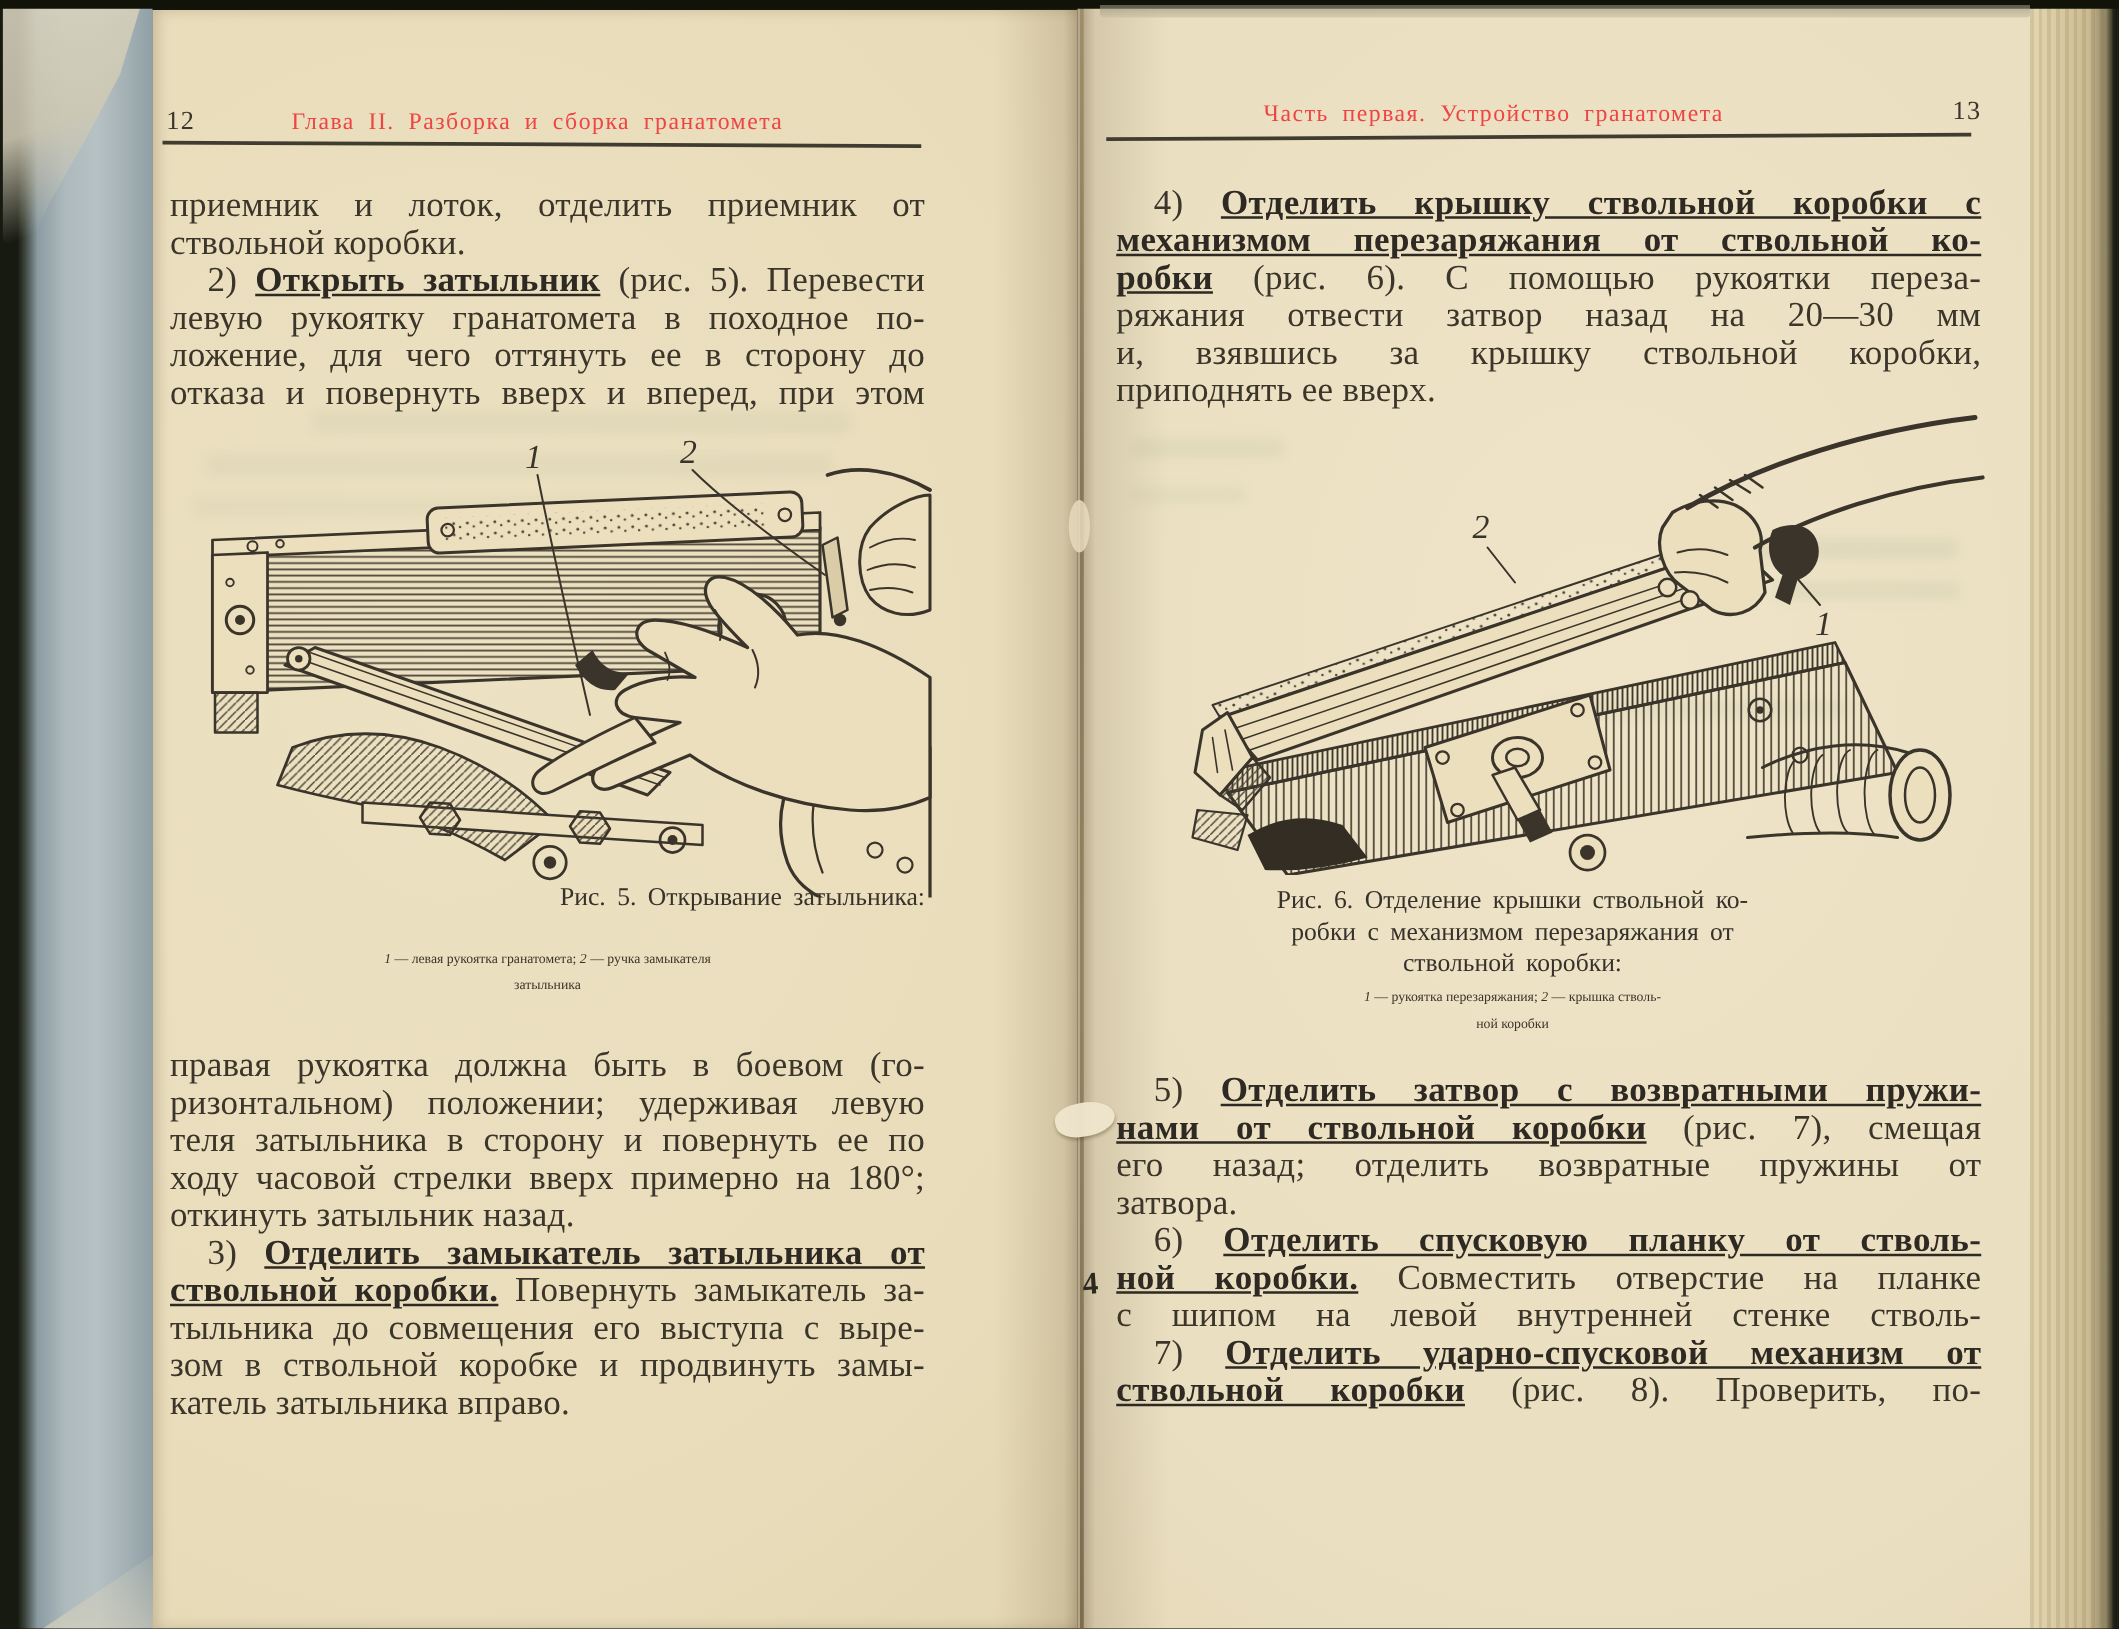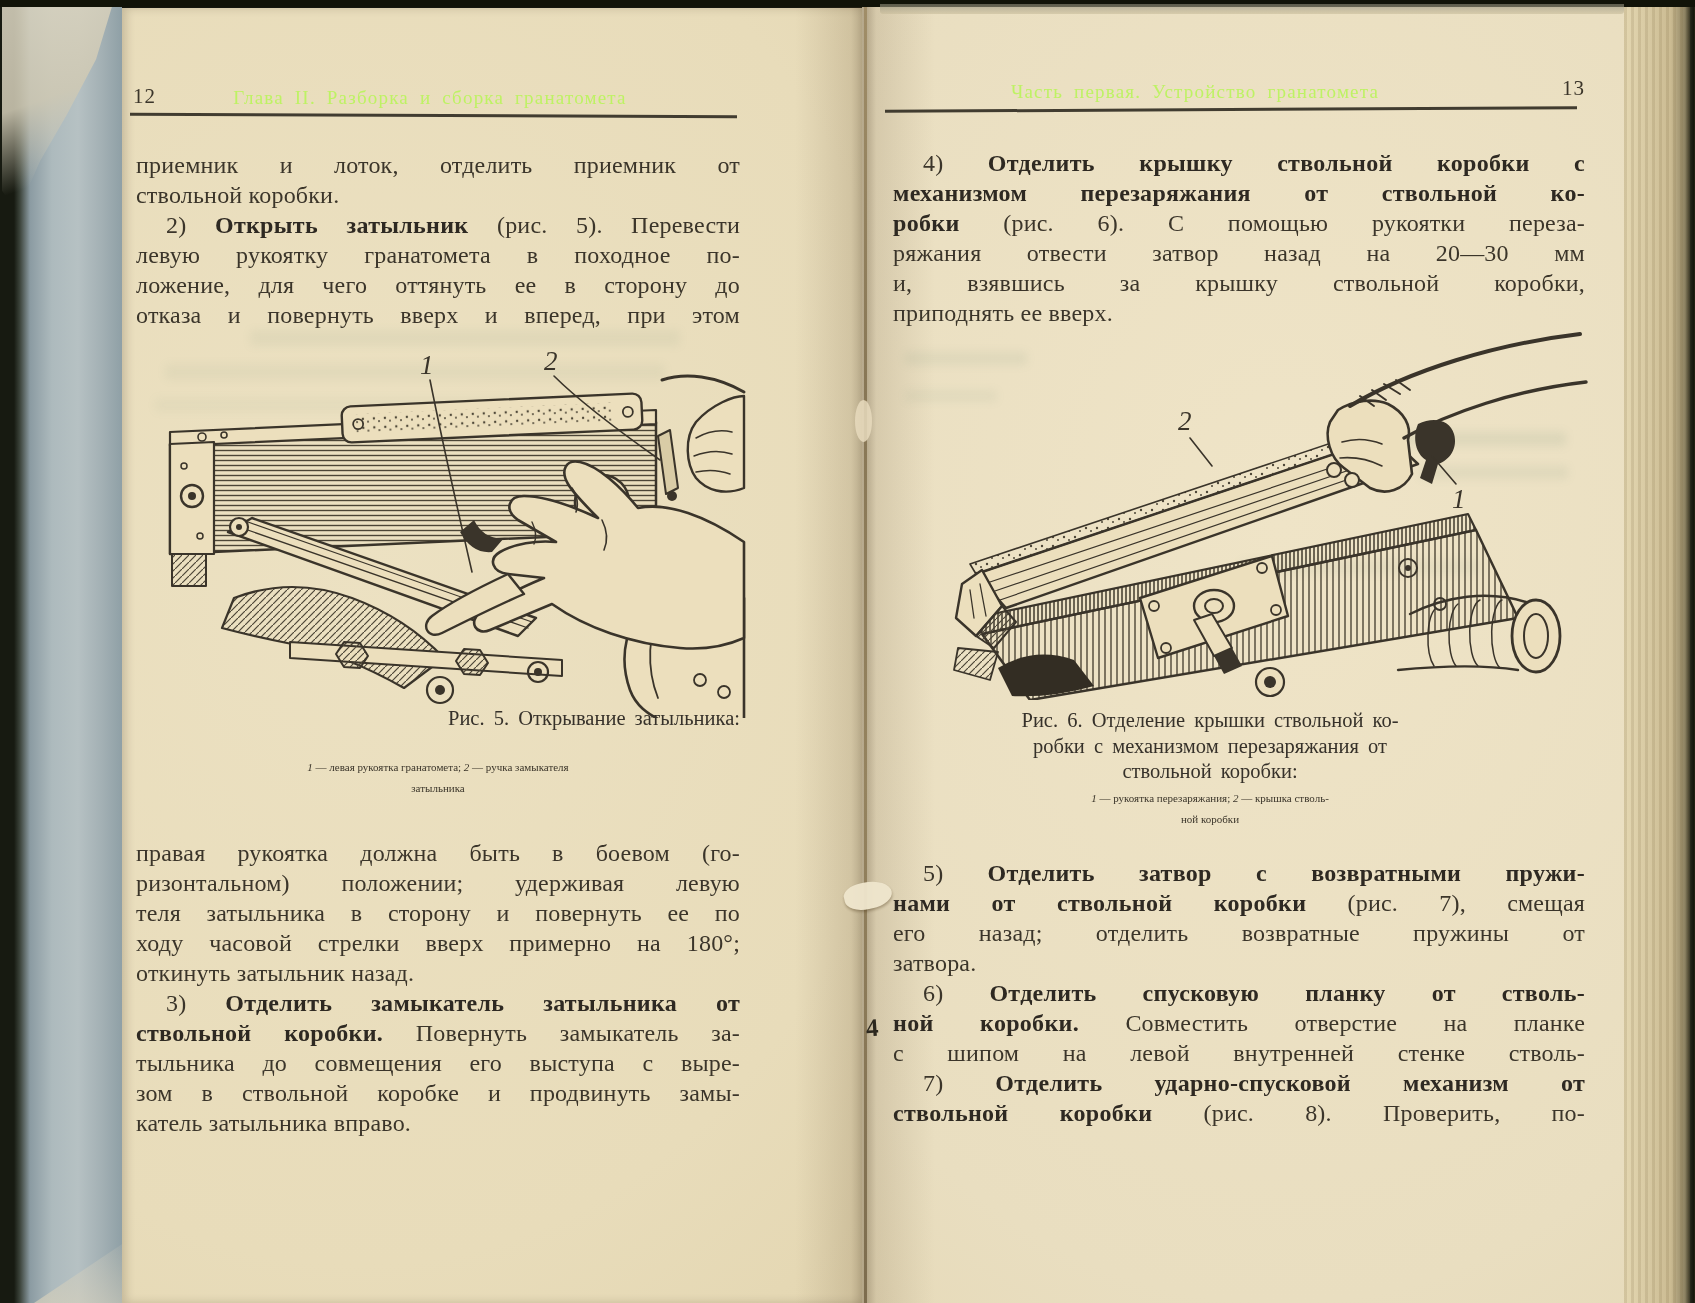--- a/index.html
+++ b/index.html
@@ -72,32 +72,32 @@
   .g1 { left:250px; top:330px; width:430px; height:16px; opacity:.08; }
   .g2 { left:165px; top:364px; width:500px; height:16px; opacity:.07; }
   .g3 { left:155px; top:398px; width:360px; height:14px; opacity:.06; }
   .g4 { left:1398px; top:432px; width:168px; height:14px; opacity:.12; }
   .g5 { left:1420px; top:466px; width:148px; height:13px; opacity:.10; }
   .g6 { left:905px; top:352px; width:122px; height:13px; opacity:.10; }
   .g7 { left:905px; top:390px; width:92px; height:12px; opacity:.08; }
   .g8 { left:1240px; top:560px; width:240px; height:14px; opacity:.07; }
 
   
-  .runhead { position:absolute; font-size:19px; letter-spacing:1.2px; word-spacing:5px; color:#bef264; white-space:nowrap; }
+  .runhead { position:absolute; font-size:19px; letter-spacing:1.2px; word-spacing:5px; color:#ef4444; white-space:nowrap; }
   .pagenum { position:absolute; font-size:21px; letter-spacing:1px; color:#3b352a; }
   .head-rule { position:absolute; height:3px; background:#46413380; background:#46413;
                background-color:#46413a; }
   .rule-l { left:130px; top:114px; width:607px; background:#413c30; transform:rotate(.25deg); }
   .rule-r { left:885px; top:108px; width:692px; background:#413c30; transform:rotate(-.3deg); }
 
-  .textblock { position:absolute; font-size:24px; line-height:30px; letter-spacing:.2px; }
+  .textblock { position:absolute; font-size:28px; line-height:30px; letter-spacing:.2px; }
   .tline { text-align:justify; text-align-last:justify; }
   .tl-last { text-align:left; text-align-last:left; }
   .tl-ind { text-indent:30px; }
-  b { font-weight:700; color:#2e2922; letter-spacing:.3px; }
+  b { font-weight:700; color:#2e2922; letter-spacing:.3px;text-decoration:underline; }
   i { font-style:italic; }
 
   .fig-caption { position:absolute; font-size:20.5px; color:#36312a; word-spacing:4px; }
   .fig-caption .tline, .centered-lines .tline {
     text-align:center !important; text-align-last:center !important;
   }
   .fig-legend { position:absolute; font-size:11px; line-height:21px; color:#3b352a; }
   .lp-cap { left:136px; top:707px; width:604px; text-align:right; }
   .lp-leg { left:136px; top:757px; width:604px; }
   .rp-cap { left:930px; top:708px; width:560px; line-height:25.5px; }

